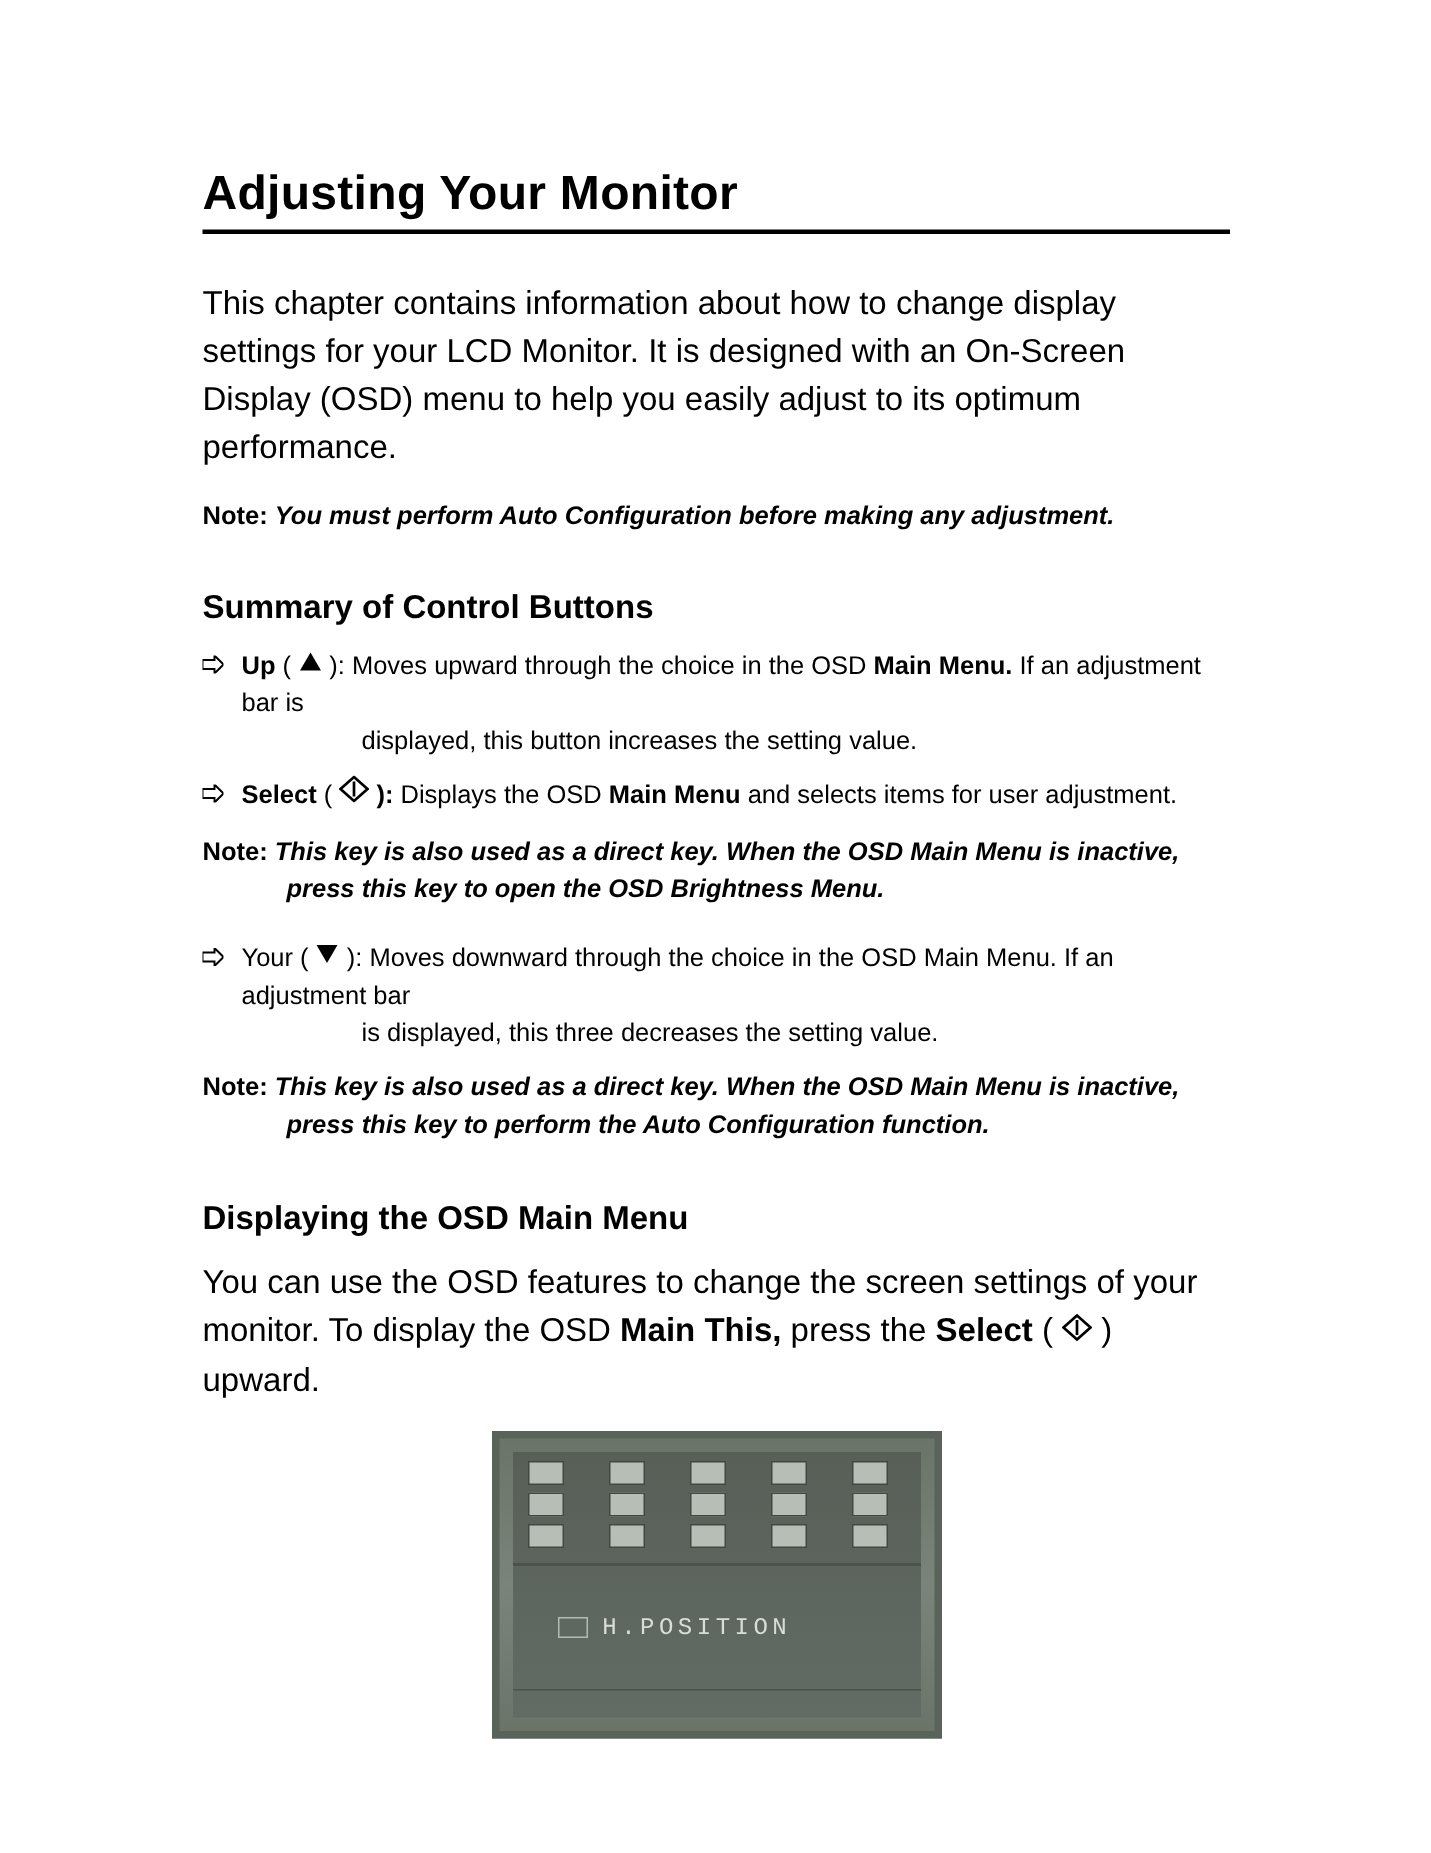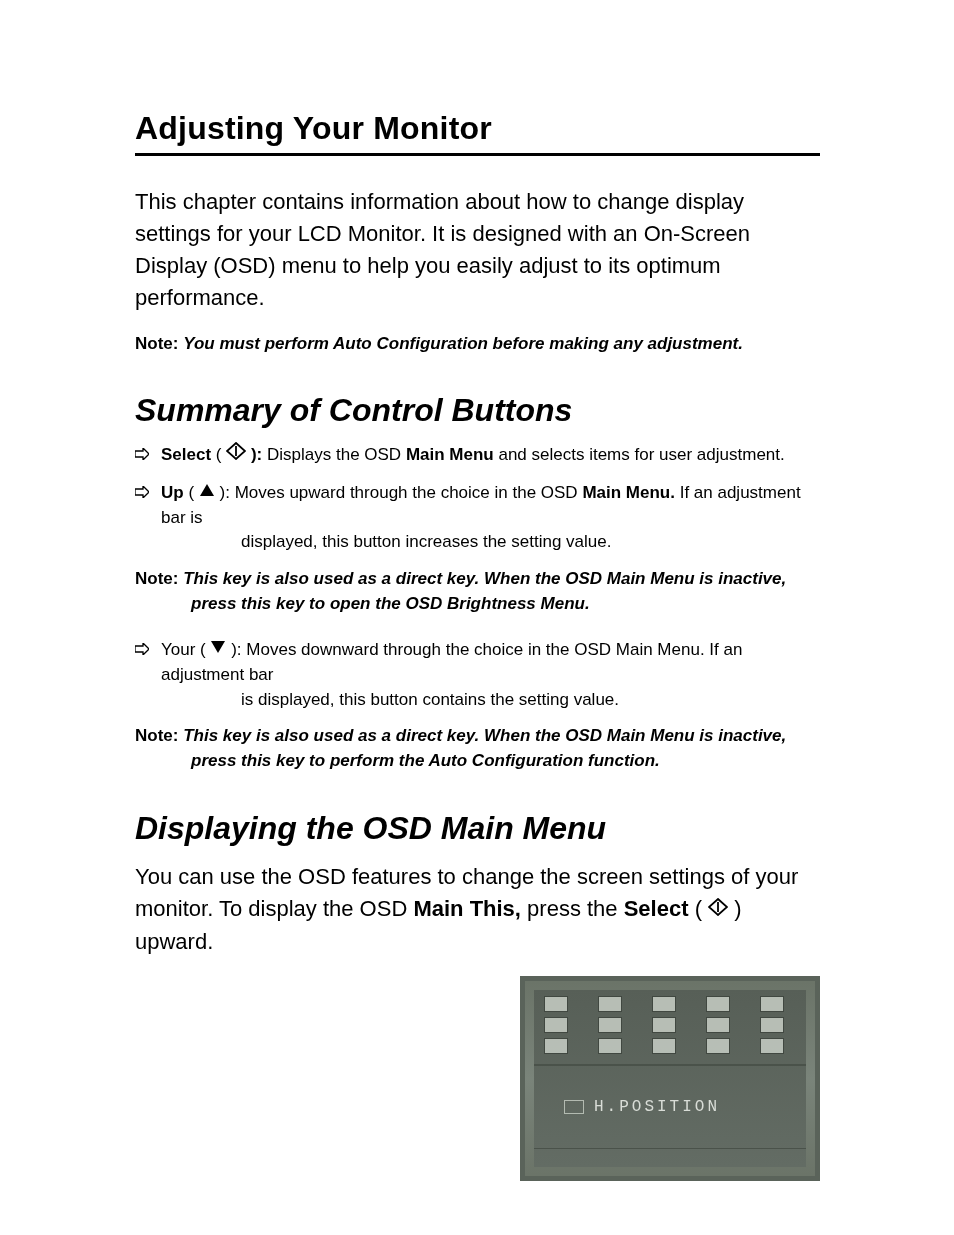--- a/index.html
+++ b/index.html
@@ -44,24 +44,23 @@
   p.note .note-label {
     font-weight: 700;
     font-style: normal;
     margin-top: 48px;
   }
   p.note .note-text {
     font-style: italic;
     font-weight: 600;
   }
   h2.section {
-    font-size: 32px;
+    font-size: 22px;
     font-weight: 700;
     margin: 36px 0 14px 0;
-    font-style: italic;
   }
   .bullet-row {
     display: flex;
     font-size: 17px;
     line-height: 1.45;
     margin: 10px 0 12px 0;
   }
   .bullet-arrow {
     width: 26px;
     flex: 0 0 26px;
@@ -77,21 +76,21 @@
   .bold { font-weight: 700; }
   .icon-inline {
     display: inline-block;
     vertical-align: middle;
     position: relative;
     top: -1px;
   }
   
   .osd-wrap {
     display: flex;
-    justify-content: flex-end;
+    justify-content: center;
     margin-top: 18px;
   }
   .osd {
     width: 300px;
     height: 205px;
     background: linear-gradient(180deg, #6a7367 0%, #7a847a 50%, #6a7367 100%);
     box-shadow: inset 0 0 0 5px #5a635a;
     position: relative;
   }
   .osd-inner {
@@ -155,58 +154,58 @@
   <h2 class="section">Summary of Control Buttons</h2>
 
 
   <div class="bullet-row">
     <div class="bullet-arrow">
       <svg width="14" height="12" viewBox="0 0 14 12">
           <path d="M0 3 H8 V0 L14 6 L8 12 V9 H0 Z" fill="none" stroke="#000" stroke-width="1.3"></path>
         </svg>
     </div>
     <div class="bullet-content">
-      <span class="bold">Select</span><span> ( </span><span class="icon-inline"><svg width="20" height="18" viewBox="0 0 20 18">
-            <path d="M10 1 L19 9 L10 17 L1 9 Z" fill="none" stroke="#000" stroke-width="1.8"></path>
-            <line x1="10" y1="4" x2="10" y2="14" stroke="#000" stroke-width="1.8"></line>
-          </svg></span><span class="bold"> ): </span><span>Displays the OSD </span><span class="bold">Main Menu</span><span> and selects items for user adjustment.</span>
+      <span class="bold">Up</span><span> ( </span><span class="icon-inline"><svg width="16" height="14" viewBox="0 0 16 14">
+            <path d="M8 1 L15 13 L1 13 Z" fill="#000"></path>
+          </svg></span><span> ): </span><span>Moves upward through the choice in the OSD </span><span class="bold">Main Menu.</span><span>  If an adjustment bar is</span>
+      <span class="hang">displayed, this button increases the setting value.</span>
     </div>
   </div>
 
   <div class="bullet-row">
     <div class="bullet-arrow">
       <svg width="14" height="12" viewBox="0 0 14 12">
           <path d="M0 3 H8 V0 L14 6 L8 12 V9 H0 Z" fill="none" stroke="#000" stroke-width="1.3"></path>
         </svg>
     </div>
     <div class="bullet-content">
-      <span class="bold">Up</span><span> ( </span><span class="icon-inline"><svg width="16" height="14" viewBox="0 0 16 14">
-            <path d="M8 1 L15 13 L1 13 Z" fill="#000"></path>
-          </svg></span><span> ): </span><span>Moves upward through the choice in the OSD </span><span class="bold">Main Menu.</span><span>  If an adjustment bar is</span>
-      <span class="hang">displayed, this button increases the setting value.</span>
+      <span class="bold">Select</span><span> ( </span><span class="icon-inline"><svg width="20" height="18" viewBox="0 0 20 18">
+            <path d="M10 1 L19 9 L10 17 L1 9 Z" fill="none" stroke="#000" stroke-width="1.8"></path>
+            <line x1="10" y1="4" x2="10" y2="14" stroke="#000" stroke-width="1.8"></line>
+          </svg></span><span class="bold"> ): </span><span>Displays the OSD </span><span class="bold">Main Menu</span><span> and selects items for user adjustment.</span>
     </div>
   </div>
 
   <p class="note">
     <span class="note-label">Note:</span>
     <span> </span>
     <span class="note-text">This key is also used as a direct key. When the OSD Main Menu is inactive, press this key to open the OSD Brightness Menu.</span>
   </p>
 
   <div class="bullet-row">
     <div class="bullet-arrow">
       <svg width="14" height="12" viewBox="0 0 14 12">
           <path d="M0 3 H8 V0 L14 6 L8 12 V9 H0 Z" fill="none" stroke="#000" stroke-width="1.3"></path>
         </svg>
     </div>
     <div class="bullet-content">
       <span>Your</span><span> ( </span><span class="icon-inline"><svg width="16" height="14" viewBox="0 0 16 14">
             <path d="M8 13 L15 1 L1 1 Z" fill="#000"></path>
           </svg></span><span> ): </span><span>Moves downward through the choice in the OSD Main Menu. If an adjustment bar</span>
-      <span class="hang">is displayed, this button contains the setting value.</span>
+      <span class="hang">is displayed, this three decreases the setting value.</span>
     </div>
   </div>
 
   <p class="note">
     <span class="note-label">Note:</span>
     <span> </span>
     <span class="note-text">This key is also used as a direct key. When the OSD Main Menu is inactive, press this key to perform the Auto Configuration function.</span>
   </p>
 
   <h2 class="section">Displaying the OSD Main Menu</h2>

